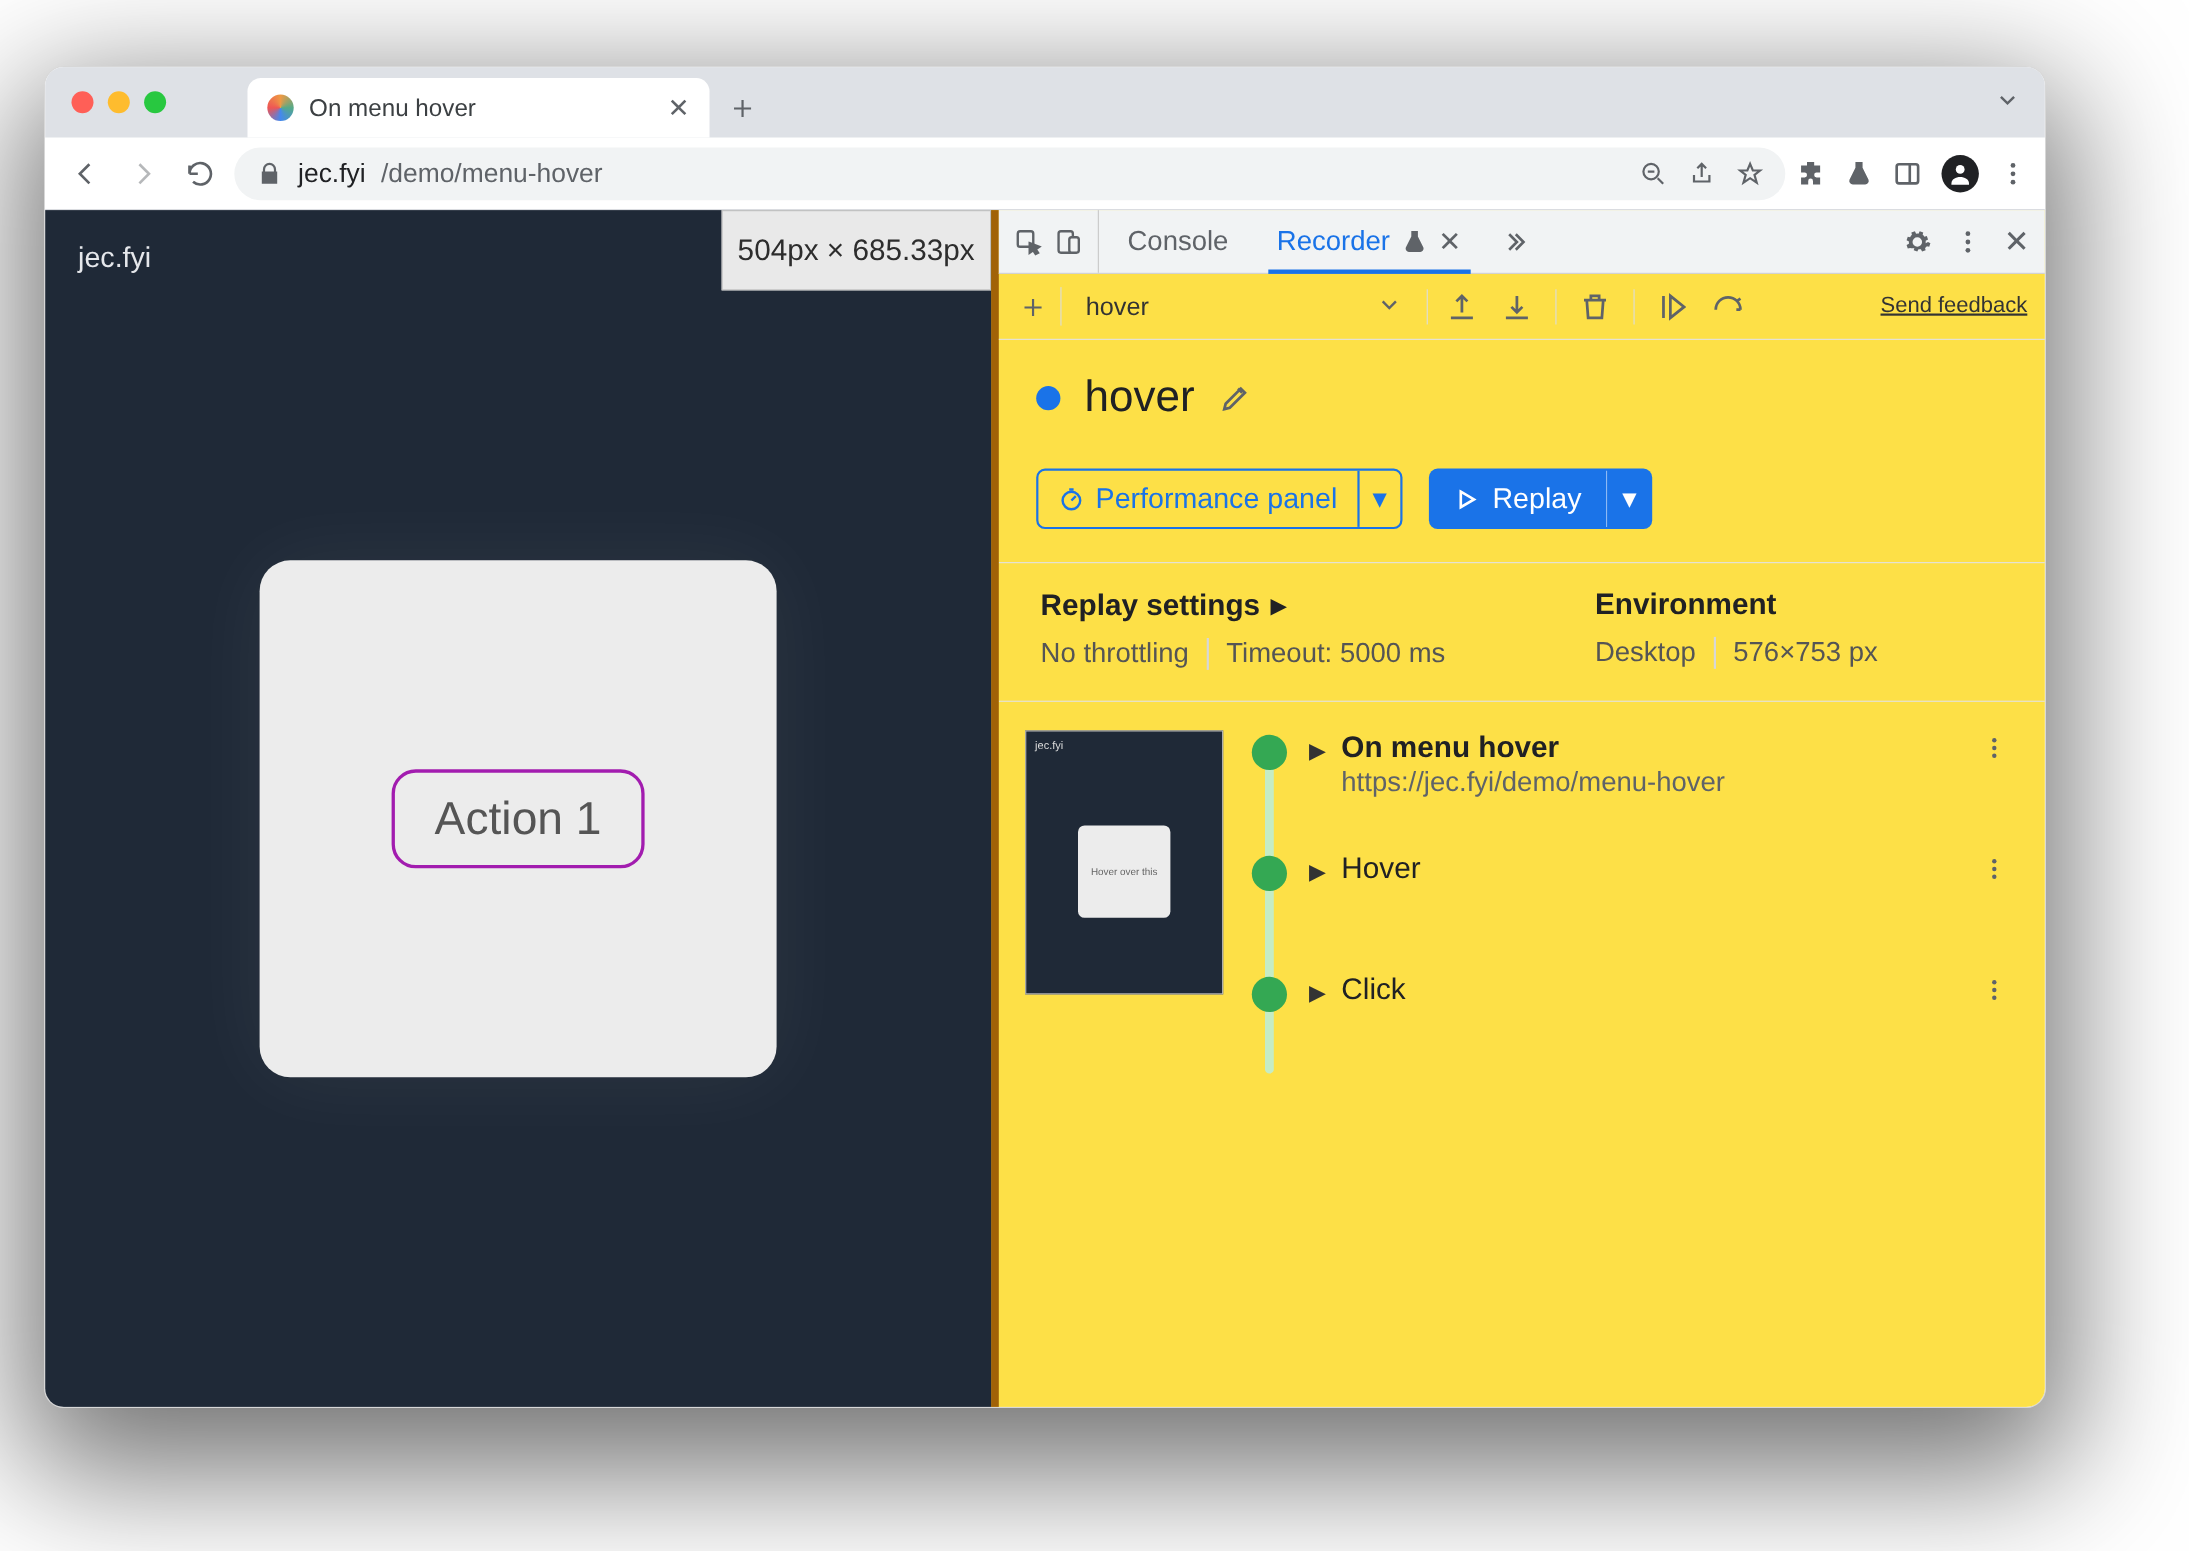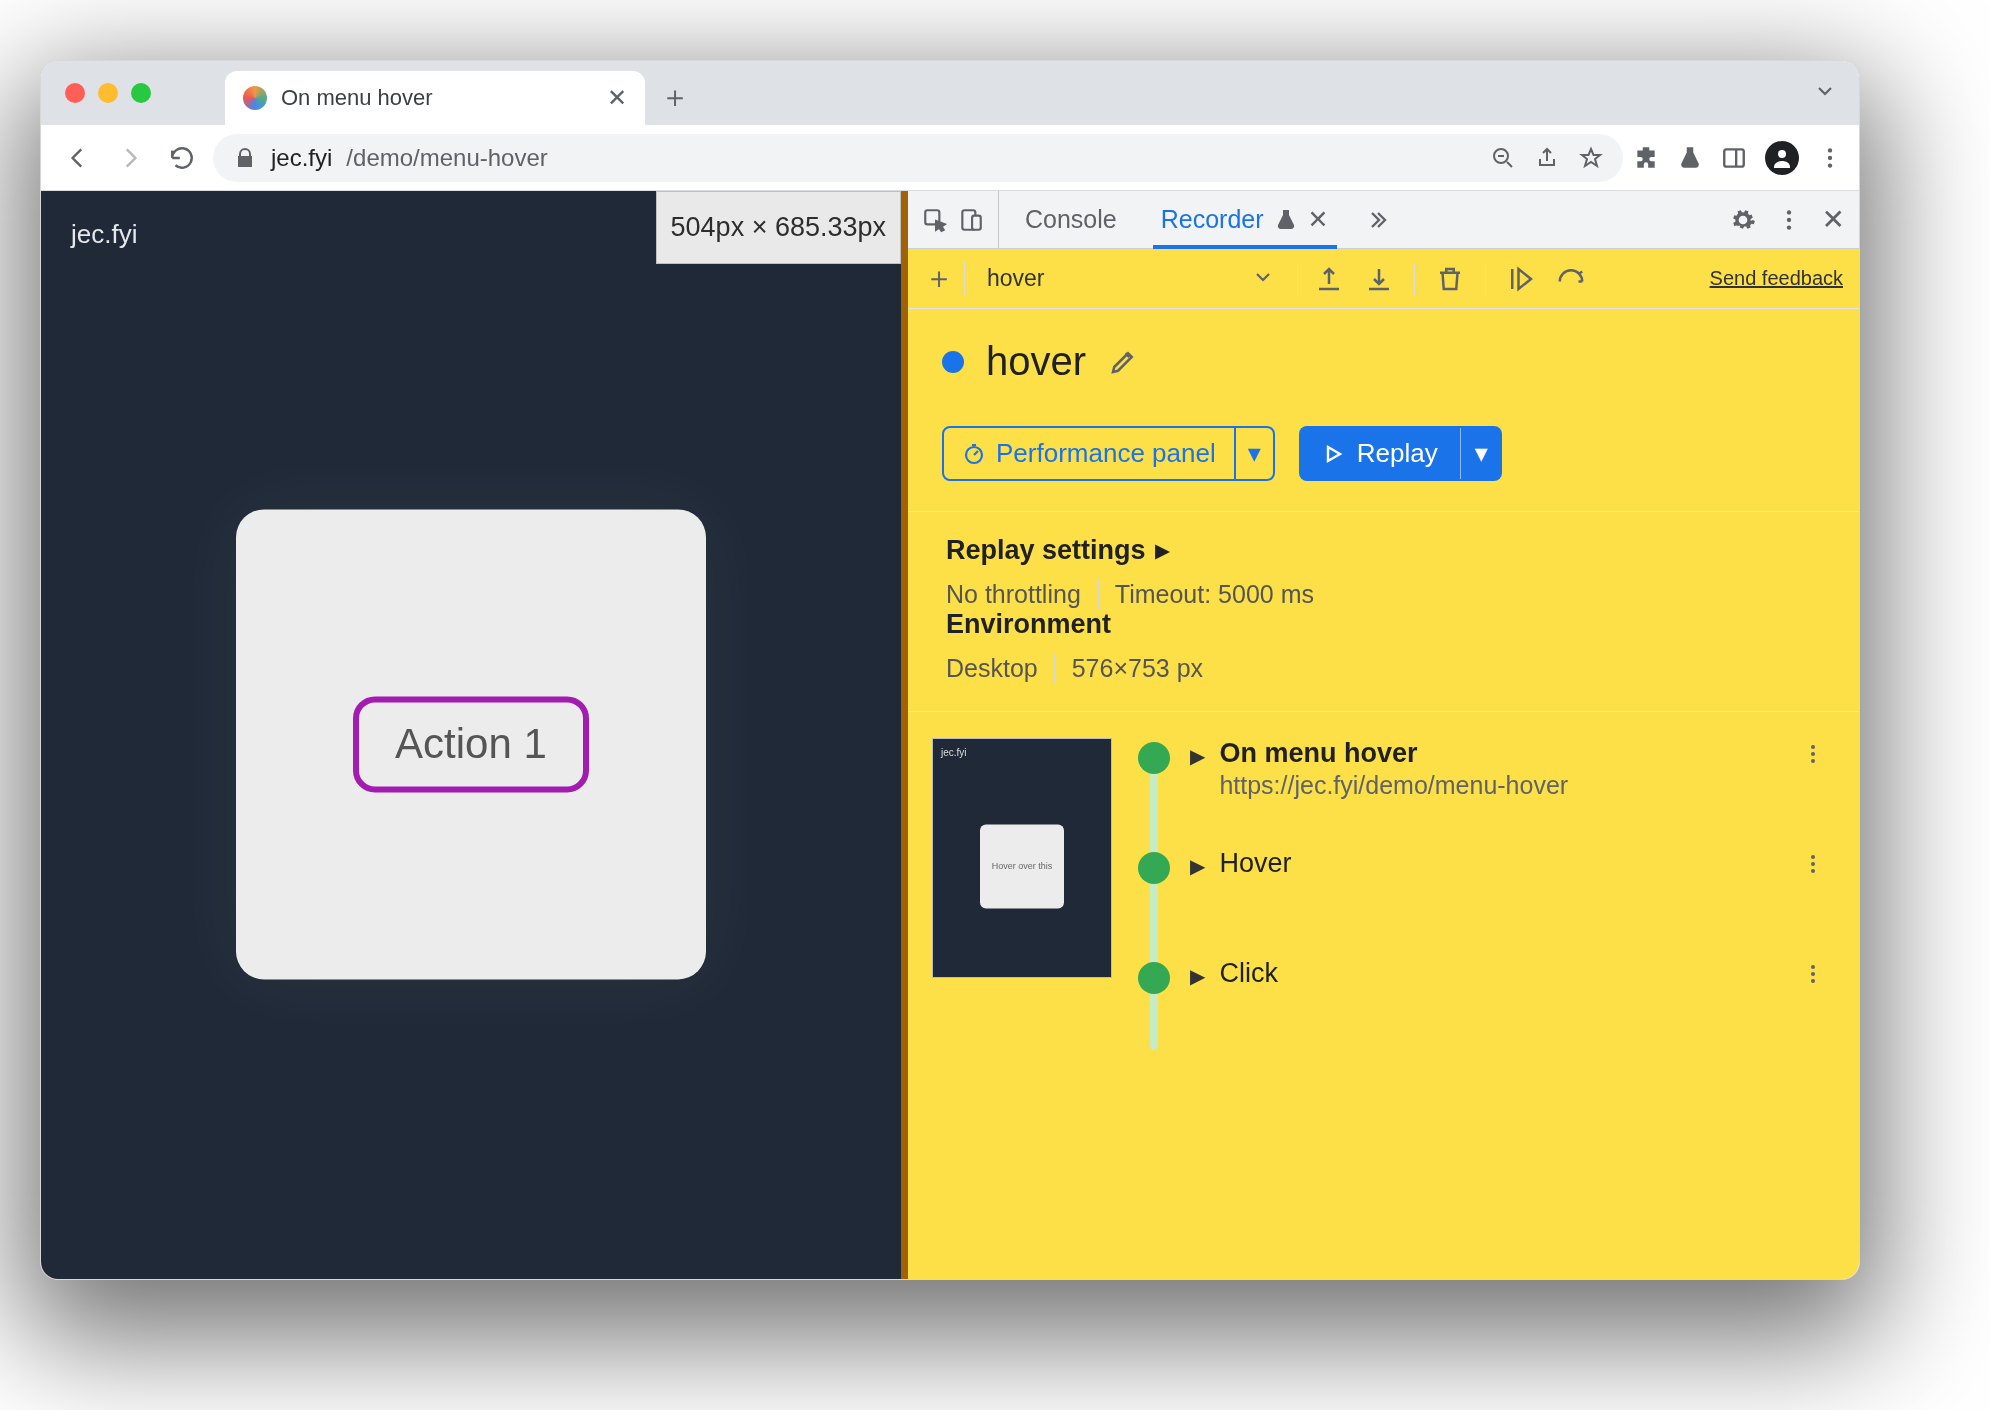--- a/index.html
+++ b/index.html
@@ -75,21 +75,21 @@
     position:absolute; top:0; right:0; background:#e9e9e9; color:#2d2d2d;
     padding:20px 14px; font-size:27px; border:1px solid #bfbfbf;
   }
   .card {
     position:absolute; left:50%; top:50%; transform:translate(-50%,-48%);
     width:470px; height:470px; background:#ececec; border-radius:28px;
     display:flex; align-items:center; justify-content:center;
     box-shadow: 0 0 80px rgba(255,255,255,0.06);
   }
   .action-btn {
-    padding: 18px 36px; border:6px solid #a21caf; border-radius:22px;
+    padding: 18px 36px; border:3px solid #a21caf; border-radius:22px;
     color:#555; font-size:42px; font-weight:500; background:transparent;
   }
 
   
   .devtools { flex:1; display:flex; flex-direction:column; background:#fde047; border-left:7px solid #a16207; min-width:0;}
   .dt-tabs {
     height:58px; background:#f1f3f4; border-bottom:1px solid #cfcfcf;
     display:flex; align-items:center; padding:0 14px; gap:8px;
   }
   .dt-left { display:flex; gap:10px; align-items:center; border-right:1px solid #c8c8c8; padding-right:14px; height:100%;}
@@ -119,21 +119,21 @@
 
   .rec-actions { display:flex; gap:24px; padding: 24px 34px 30px; border-bottom:1px solid #e3e3e3;}
   .perf-btn, .replay-btn { display:flex; align-items:center; border-radius:8px; font-size:26px; font-weight:500; cursor:pointer;}
   .perf-btn { border:2px solid #1a73e8; color:#1a73e8; }
   .perf-btn .main { padding:10px 18px; display:flex; gap:10px; align-items:center;text-align:center;}
   .perf-btn .dd { border-left:2px solid #1a73e8; padding:10px 12px;}
   .replay-btn { background:#1a73e8; color:#fff; }
   .replay-btn .main { padding:10px 22px; display:flex; gap:12px; align-items:center;}
   .replay-btn .dd { border-left:1px solid rgba(255,255,255,0.5); padding:10px 14px;}
 
-  .rec-settings { display:flex; padding: 22px 38px 28px; border-bottom:1px solid #e3e3e3; flex-direction:column;}
+  .rec-settings { display:flex; padding: 22px 38px 28px; border-bottom:1px solid #e3e3e3; gap:120px;}
   .rs-col h3 { font-size:27px; font-weight:600; color:#202124; display:flex; align-items:center; gap:10px; margin-bottom:14px;}
   .rs-row { display:flex; gap:0; font-size:25px; color:#555; align-items:center;}
   .rs-row span { padding: 0 16px; }
   .rs-row span:not(:first-child){ border-left:2px solid #d7d7d7;}
   .rs-row span:first-child{ padding-left:0;}
 
   .steps { padding: 26px 24px; display:flex; gap:26px;}
   .thumb {
     width:180px; height:240px; background:#1f2937; border:1px solid #bcbcbc;
     position:relative; flex-shrink:0;

